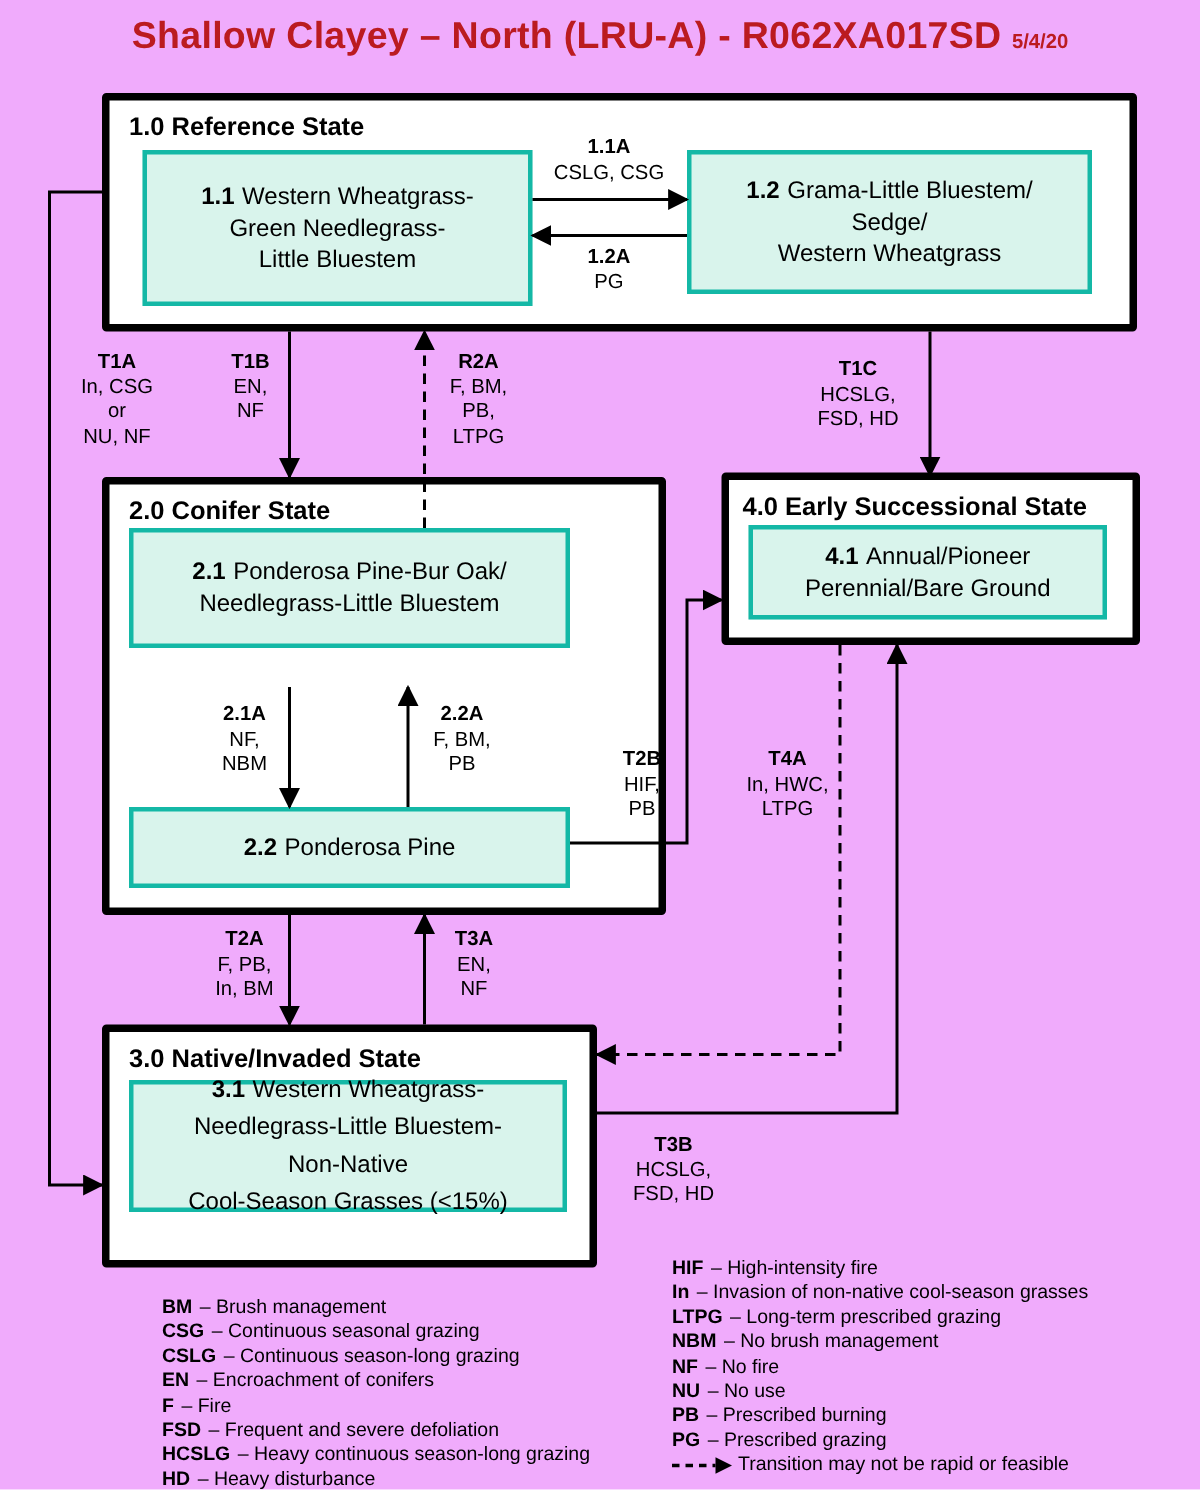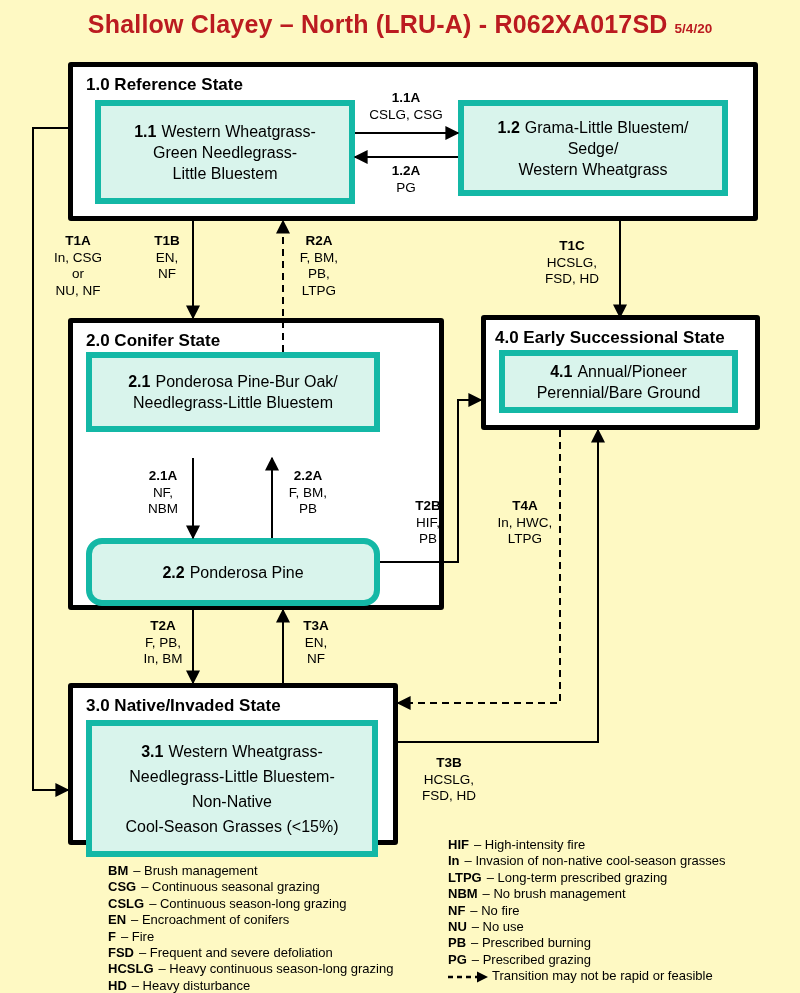--- a/index.html
+++ b/index.html
@@ -1,30 +1,30 @@
 <!DOCTYPE html>
 <html><head>
 <meta charset="utf-8">
 <style>
   html,body{margin:0;padding:0;background:#fff;}
-  #page{position:relative;width:800px;height:993px;background:#fef9c3;
+  #page{position:relative;width:800px;height:993px;background:#f0abfc;
         font-family:"Liberation Sans",sans-serif;color:#000;overflow:hidden;}
 
   
   #title-row{position:absolute;left:0;top:10px;width:800px;text-align:center;}
   #title-row .tmain{font-size:25px;font-weight:bold;color:#bb1b20;letter-spacing:.2px;}
   #title-row .tdate{font-size:13.5px;font-weight:bold;color:#bb1b20;margin-left:7px;}
 
   
   .state{position:absolute;border:5px solid #000;border-radius:3px;background:#fff;z-index:1;box-sizing:border-box;}
   .state-title{font-size:17px;font-weight:bold;padding:8px 16px 0 13px;}
   .state-title.center{padding-left:9px;}
 
   
-  .cbox{position:absolute;border:6px solid #14b8a6;background:#d9f4ec;z-index:2;box-sizing:border-box;
+  .cbox{position:absolute;border:3px solid #14b8a6;background:#d9f4ec;z-index:2;box-sizing:border-box;
         display:flex;align-items:center;justify-content:center;text-align:center;}
   .ctext{font-size:16px;line-height:21px;white-space:pre-line;}
   .cid{font-weight:bold;margin-right:5px;}
 
   
   .tlabel{position:absolute;z-index:10;text-align:center;font-size:13.5px;line-height:16.5px;}
   .tlabel .code{display:block;font-weight:bold;}
   .tlabel .drivers{white-space:pre-line;}
 
   
@@ -81,36 +81,36 @@
 Western Wheatgrass</span></div>
   </div>
 
   <div class="state" style="left:68px;top:318px;width:376px;height:292px;">
     <div class="state-title">2.0 Conifer State</div>
   </div>
   <div class="cbox" style="left:86px;top:352px;width:294px;height:80px;">
     <div class="ctext"><b class="cid">2.1</b><span>Ponderosa Pine-Bur Oak/
 Needlegrass-Little Bluestem</span></div>
   </div>
-  <div class="cbox" style="left:86px;top:538px;width:294px;height:68px;border-radius:16px;">
+  <div class="cbox" style="left:86px;top:538px;width:294px;height:54px;">
     <div class="ctext"><b class="cid">2.2</b><span>Ponderosa Pine</span></div>
   </div>
 
   <div class="state" style="left:481px;top:315px;width:279px;height:115px;">
     <div class="state-title center">4.0 Early Successional State</div>
   </div>
   <div class="cbox" style="left:499px;top:350px;width:239px;height:63px;">
     <div class="ctext"><b class="cid">4.1</b><span>Annual/Pioneer
 Perennial/Bare Ground</span></div>
   </div>
 
   <div class="state" style="left:68px;top:683px;width:330px;height:162px;">
     <div class="state-title">3.0 Native/Invaded State</div>
   </div>
-  <div class="cbox" style="left:86px;top:720px;width:292px;height:137px;">
+  <div class="cbox" style="left:86px;top:720px;width:292px;height:88px;">
     <div class="ctext" style="line-height:25px;"><b class="cid">3.1</b><span>Western Wheatgrass-
 Needlegrass-Little Bluestem-
 Non-Native
 Cool-Season Grasses (&lt;15%)</span></div>
   </div>
 
   <div class="tlabel" style="left:351px;top:90px;width:110px;">
     <span class="code">1.1A</span><span class="drivers">CSLG, CSG</span>
   </div>
   <div class="tlabel" style="left:371px;top:163px;width:70px;">

